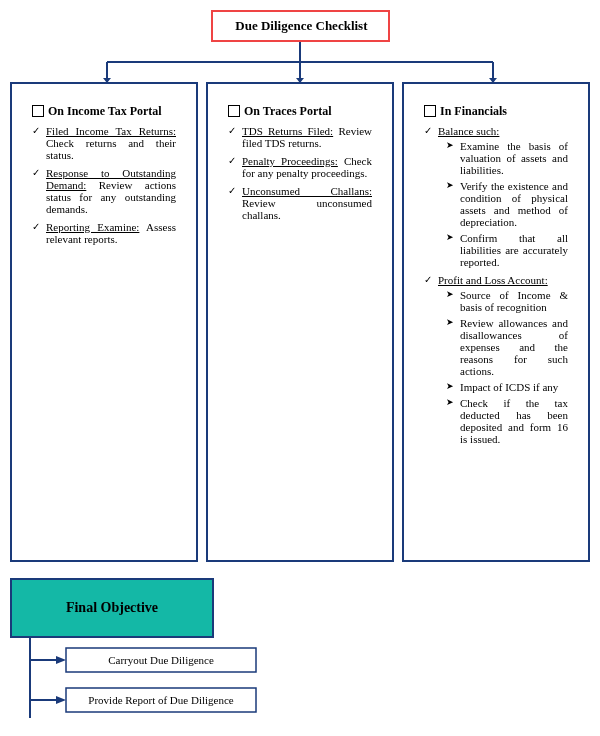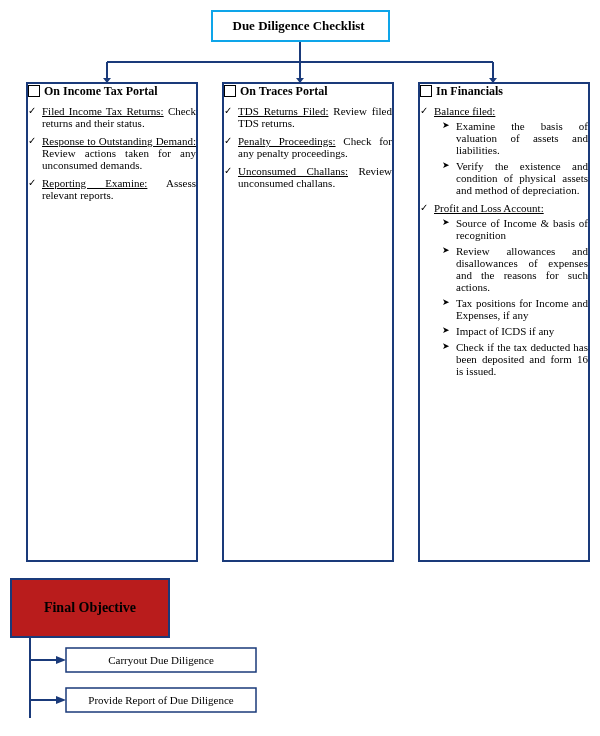--- a/index.html
+++ b/index.html
@@ -13,46 +13,45 @@
       color: #000;
     }
 
     .page-container {
       width: 580px;
       position: relative;
     }
 
     
     .title-box {
-      border: 2px solid #0ea5e9;
+      border: 2px solid #ef4444;
       padding: 6px 20px;
-      text-align: left;
+      text-align: right;
       font-weight: bold;
       font-size: 13px;
       width: 179px;
       margin: 0 auto;
       background: #fff;
       position: relative;
     }
 
     
     .columns-row {
       display: flex;
       gap: 8px;
       width: 100%;
       align-items: flex-start;
     }
 
     .col-box {
       border: 2px solid #1a3a7a;
-      padding: 0;
+      padding: 20px;
       flex: 1;
       min-height: 480px;
       background: #fff;
-      margin-left: 16px;
     }
 
     .col-box-header {
       font-weight: bold;
       font-size: 12px;
       margin-bottom: 6px;
       display: flex;
       align-items: flex-start;
       gap: 4px;
     }
@@ -119,22 +118,22 @@
       gap: 0;
       align-items: flex-start;
     }
 
     .final-obj-box {
       border: 2px solid #1a3a7a;
       padding: 8px 16px;
       font-weight: bold;
       font-size: 13px;
       text-align: center;
-      width: 160px;
-      background: #b91c1c;
+      width: 204px;
+      background: #14b8a6;
       flex-shrink: 0;
       min-height: 60px;
       display: flex;
       align-items: center;
       justify-content: center;
     }
   </style>
 </head>
 <body>
 
@@ -169,21 +168,21 @@
         <span class="checkbox-icon"></span>
         <span>On Income Tax Portal</span>
       </div>
       <ul class="col-items">
         <li>
           <span class="item-title">Filed Income Tax Returns:</span>
           <span> Check returns and their status.</span>
         </li>
         <li>
           <span class="item-title">Response to Outstanding Demand:</span>
-          <span> Review actions taken for any unconsumed demands.</span>
+          <span> Review actions status for any outstanding demands.</span>
         </li>
         <li>
           <span class="item-title">Reporting Examine:</span>
           <span> Assess relevant reports.</span>
         </li>
       </ul>
     </div>
 
     <div class="col-box">
       <div class="col-box-header">
@@ -207,33 +206,33 @@
     </div>
 
     <div class="col-box">
       <div class="col-box-header">
         <span class="checkbox-icon"></span>
         <span>In Financials</span>
       </div>
       <ul class="col-items">
 
         <li>
-          <span class="item-title">Balance filed:</span>
+          <span class="item-title">Balance such:</span>
           <ul class="sub-items">
             <li>Examine the basis of valuation of assets and liabilities.</li>
             <li>Verify the existence and condition of physical assets and method of depreciation.</li>
+            <li>Confirm that all liabilities are accurately reported.</li>
           </ul>
         </li>
 
         <li>
           <span class="item-title">Profit and Loss Account:</span>
           <ul class="sub-items">
             <li>Source of Income &amp; basis of recognition</li>
             <li>Review allowances and disallowances of expenses and the reasons for such actions.</li>
-            <li>Tax positions for Income and Expenses, if any</li>
             <li>Impact of ICDS if any</li>
             <li>Check if the tax deducted has been deposited and form 16 is issued.</li>
           </ul>
         </li>
       </ul>
     </div>
 
   </div>
 
   <div class="bottom-section">

